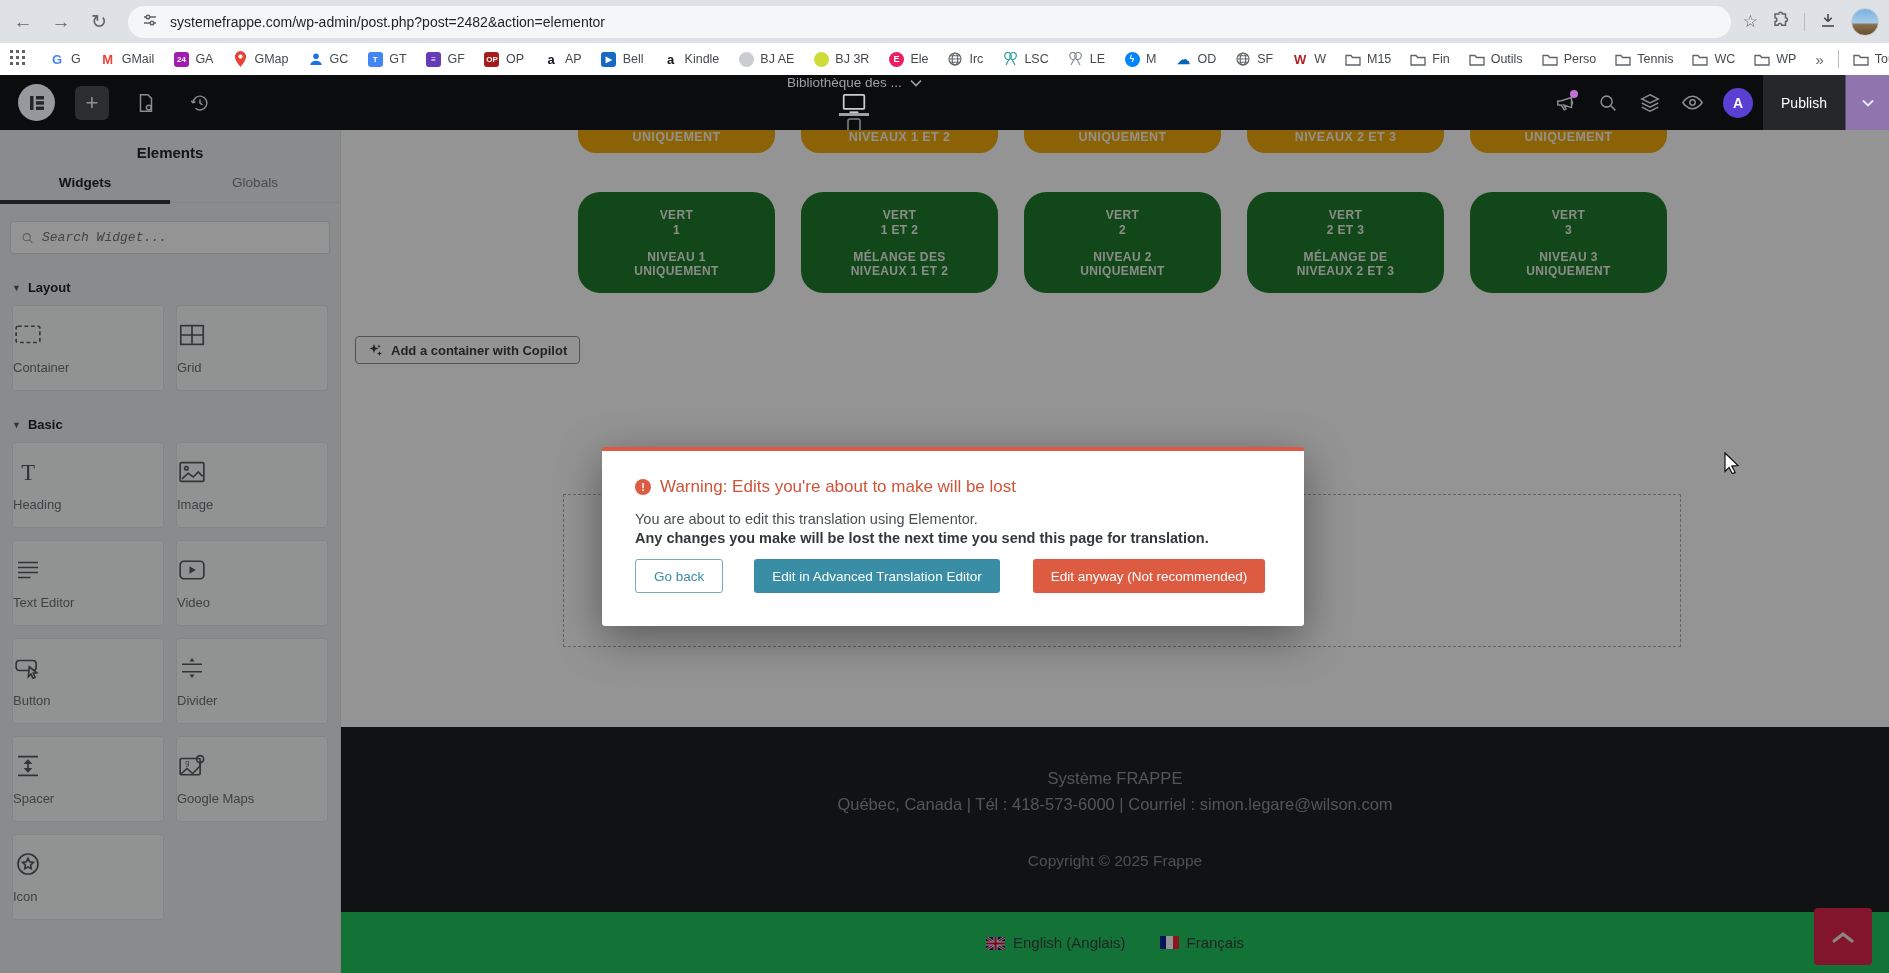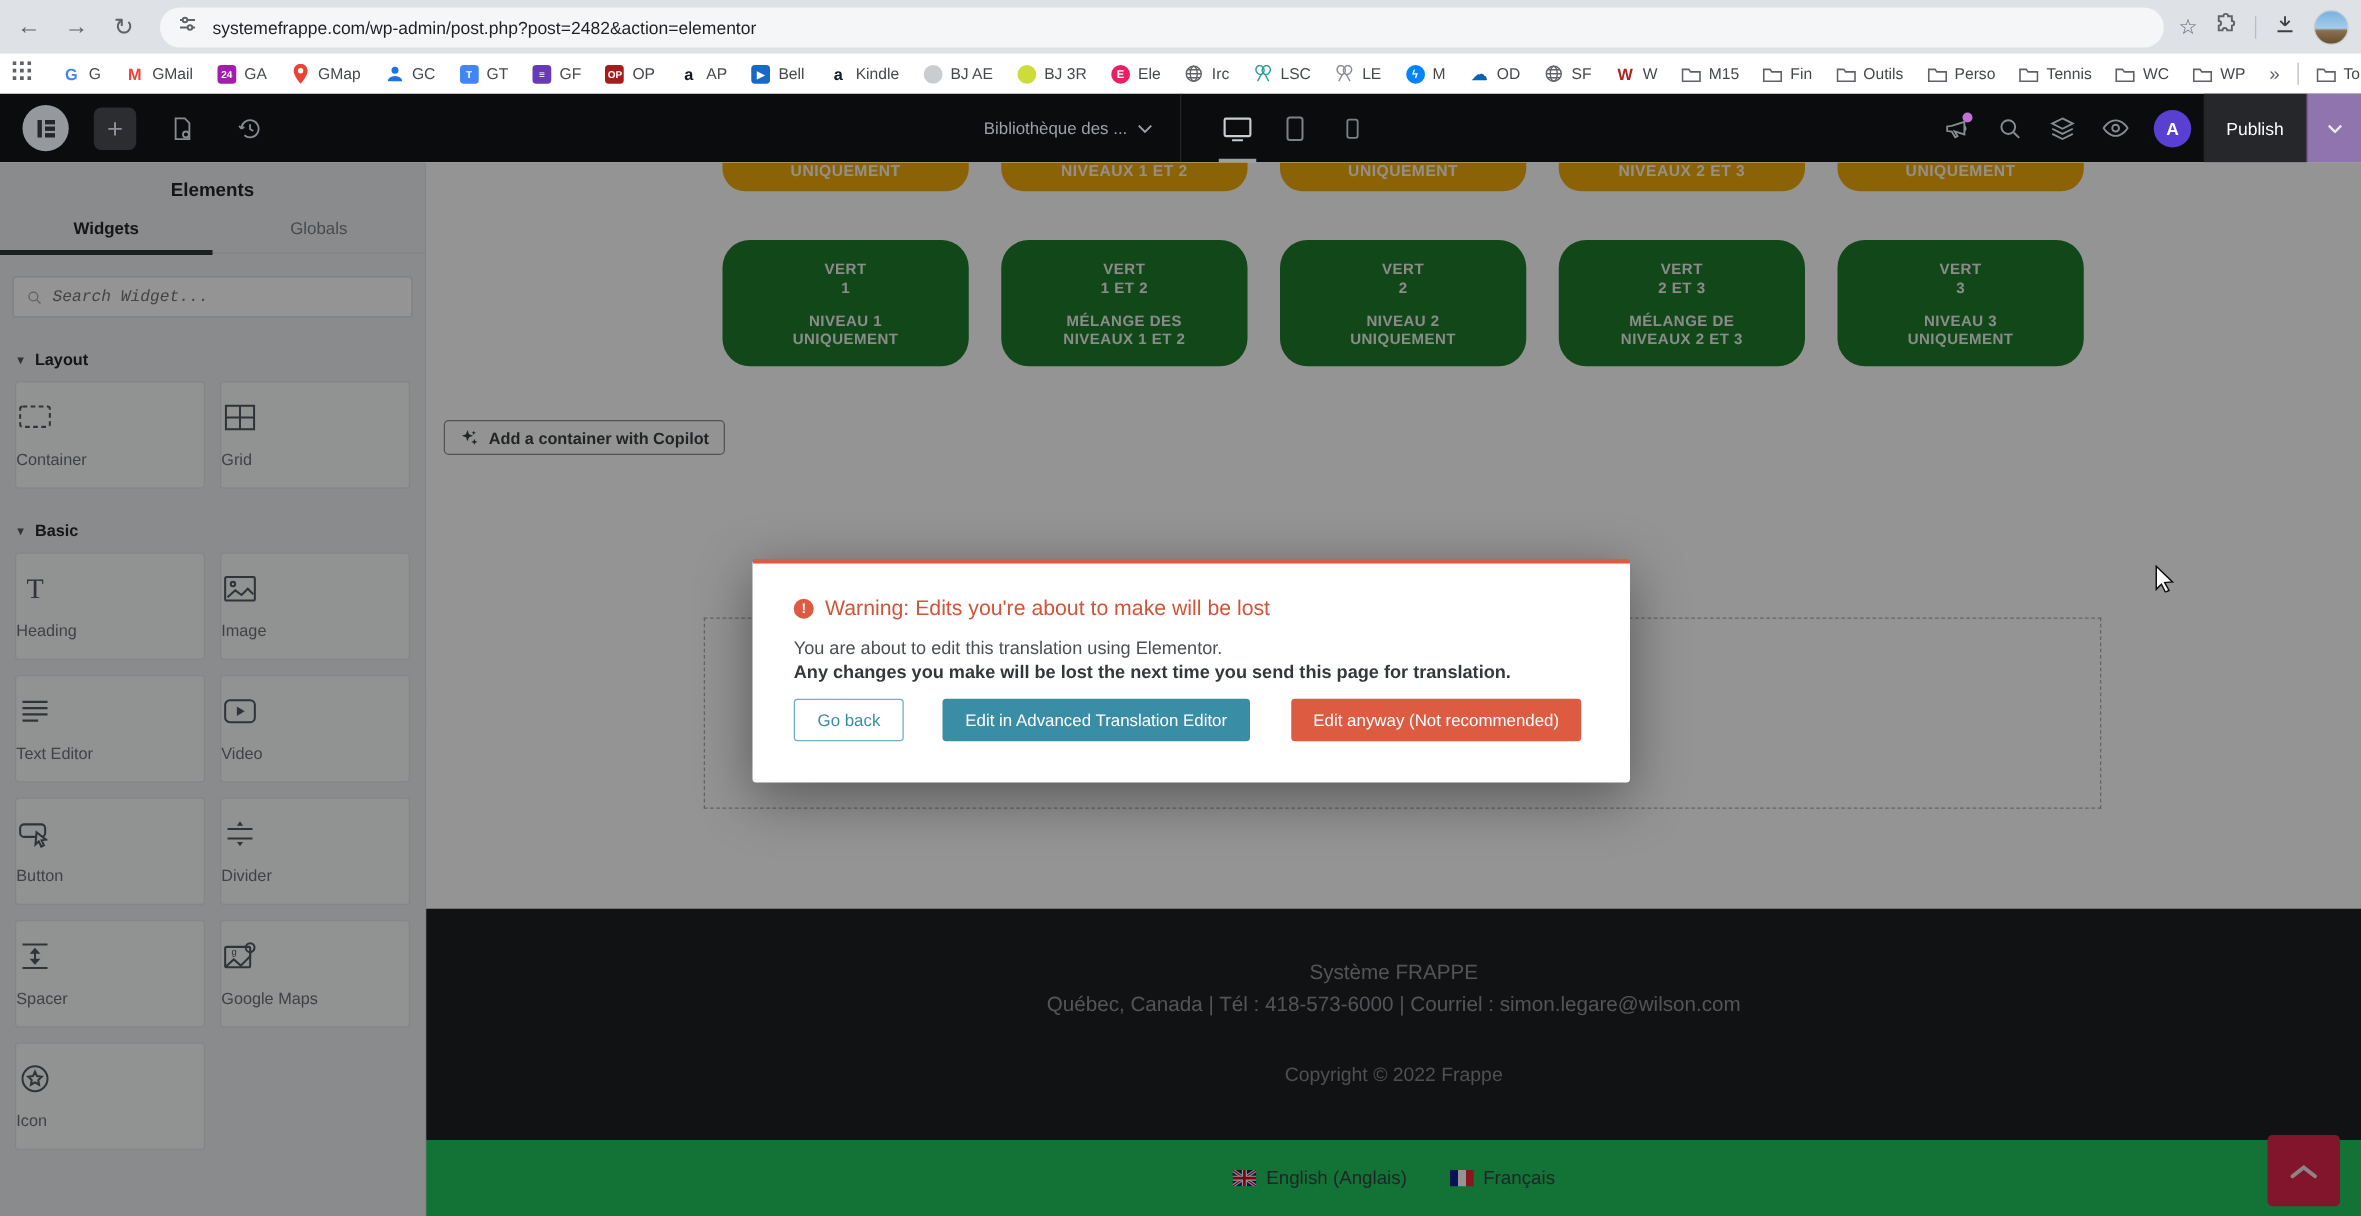--- a/index.html
+++ b/index.html
@@ -39,21 +39,21 @@
 
   
   .ebar { position:absolute; left:0; top:75px; width:100%; height:55px; background:#0b0c0e;
           display:flex; align-items:center; color:#9aa0a6; }
   .ebar-left { display:flex; align-items:center; gap:20px; margin-left:18px; }
   .elogo { width:37px; height:37px; border-radius:50%; background:#95999e;
            display:flex; align-items:center; justify-content:center; }
   .eplus { width:34px; height:34px; background:#2b2d30; border-radius:6px; color:#8d9196;
            font-size:22px; display:flex; align-items:center; justify-content:center; }
   .ebar-ic { width:34px; height:34px; display:flex; align-items:center; justify-content:center; }
-  .ebar-center { position:absolute; left:787px; top:0; height:55px; display:flex; align-items:center; }
+  .ebar-center { position:absolute; left:787px; top:0; height:55px; display:flex; align-items:center;flex-direction:column; }
   .doc-name { font-size:13.5px; color:#9da1a7; display:flex; align-items:center; gap:8px; }
   .ebar-vsep { width:1px; height:55px; background:#222428; margin:0 22px; }
   .device { width:46px; height:55px; display:flex; align-items:center; justify-content:center; position:relative; }
   .device.active::after { content:""; position:absolute; left:8px; right:8px; bottom:0; height:3px; background:#9aa0a6; }
   .ebar-right { position:absolute; right:0; top:0; height:55px; display:flex; align-items:center; }
   .ricon { width:42px; height:55px; display:flex; align-items:center; justify-content:center; position:relative; }
   .notif-dot { position:absolute; top:15px; right:9px; width:8px; height:8px; border-radius:50%; background:#c471d6; }
   .eavatar { width:30px; height:30px; border-radius:50%; background:#5a3fd3; color:#fff;
              font-size:14px; font-weight:bold; display:flex; align-items:center;
              justify-content:center; margin:0 10px; }
@@ -646,21 +646,21 @@
         <path d="M6 1l1.2 3.3L10.5 5.5 7.2 6.7 6 10 4.8 6.7 1.5 5.5 4.8 4.3z"></path>
         <path d="M11.5 8l.7 1.8 1.8.7-1.8.7-.7 1.8-.7-1.8-1.8-.7 1.8-.7z"></path>
         <path d="M11 1.5l.5 1.2 1.2.5-1.2.5-.5 1.2-.5-1.2-1.2-.5 1.2-.5z"></path>
         </svg>
       <span>Add a container with Copilot</span>
     </div>
     <div class="dashed-box"></div>
     <div class="site-footer">
       <div class="f1">Système FRAPPE</div>
       <div class="f2">Québec, Canada | Tél : 418-573-6000 | Courriel : simon.legare@wilson.com</div>
-      <div class="f3">Copyright © 2022 Frappe</div>
+      <div class="f3">Copyright © 2025 Frappe</div>
     </div>
     <div class="lang-bar" id="lang-bar">
         <span class="lang-item">
           <span class="flag"><svg width="19" height="13" viewBox="0 0 19 13">
               <rect width="19" height="13" fill="#0A2F6B"></rect>
               <path d="M0 0l19 13M19 0L0 13" stroke="#fff" stroke-width="2.6"></path>
               <path d="M0 0l19 13M19 0L0 13" stroke="#C8102E" stroke-width="1.1"></path>
               <path d="M9.5 0v13M0 6.5h19" stroke="#fff" stroke-width="4"></path>
               <path d="M9.5 0v13M0 6.5h19" stroke="#C8102E" stroke-width="2.2"></path>
             </svg></span>

